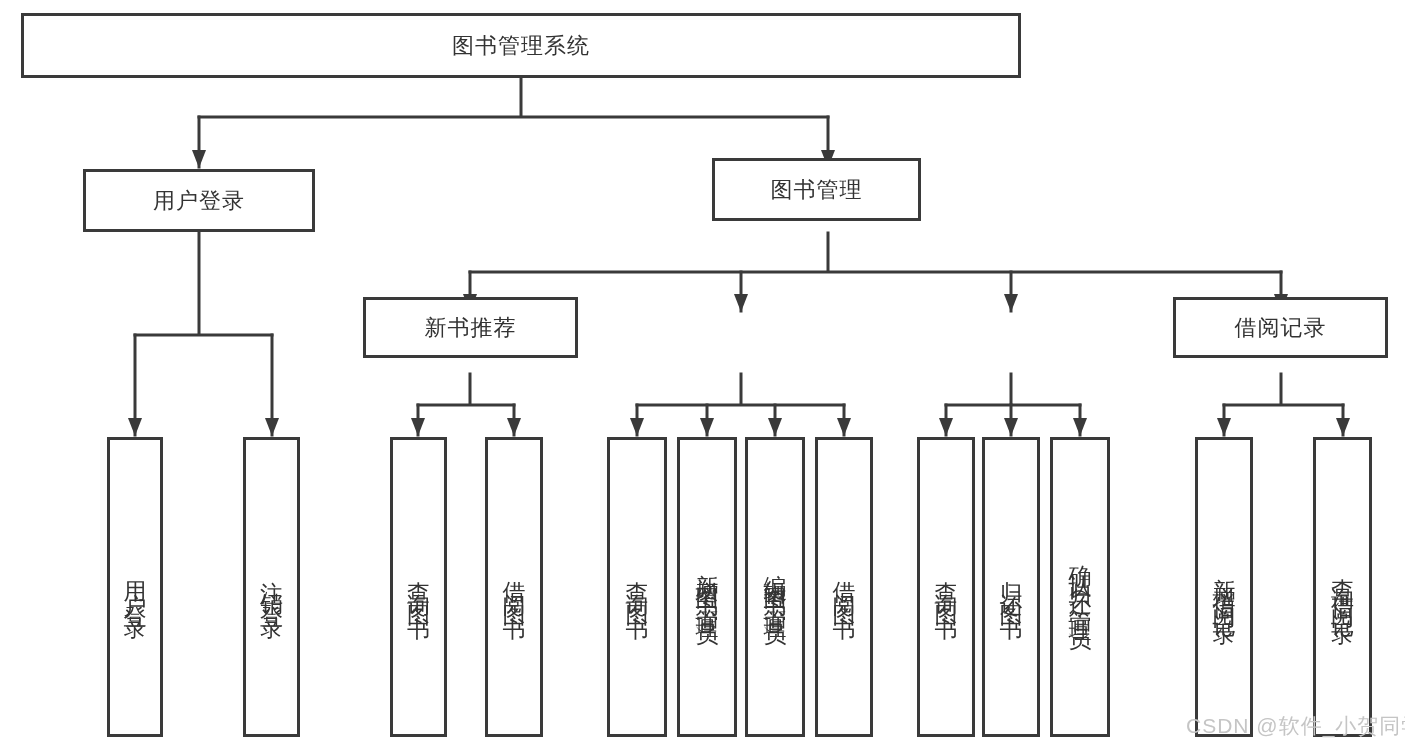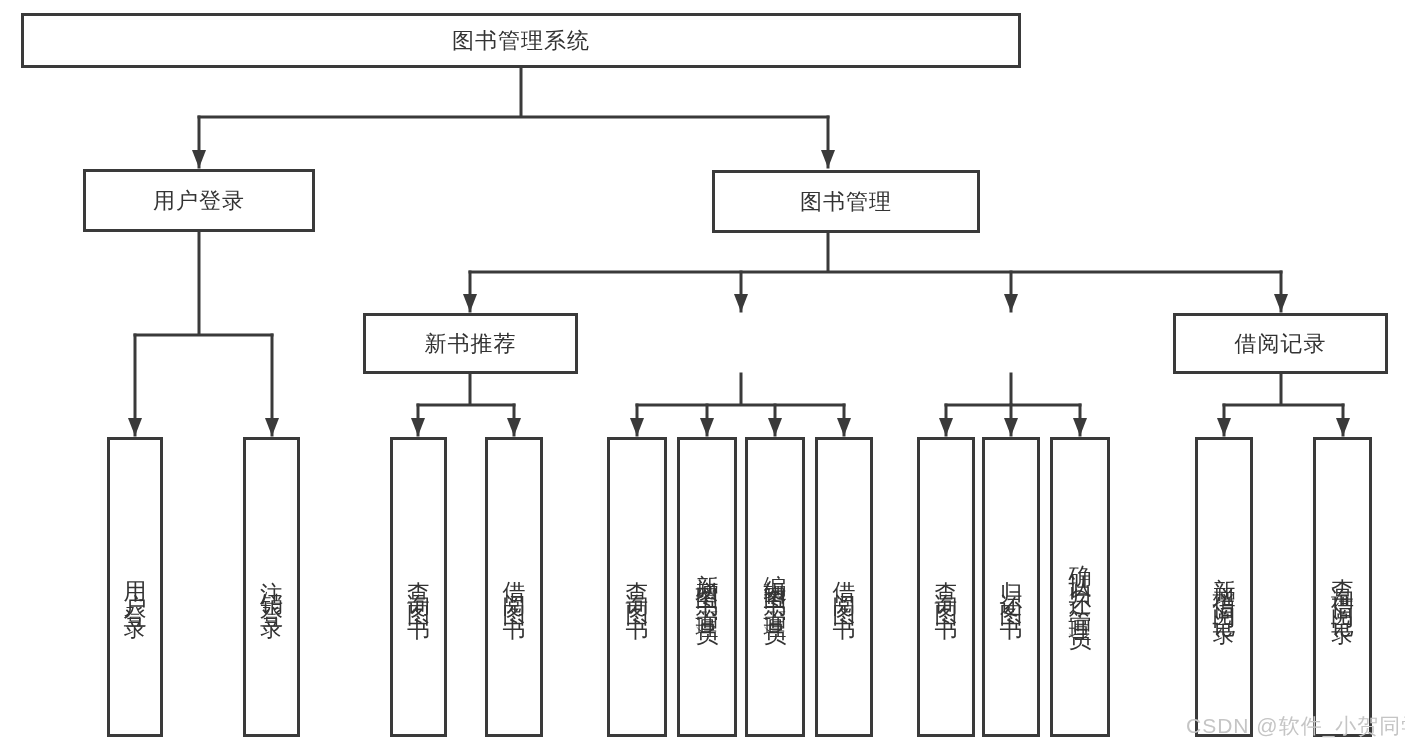--- a/index.html
+++ b/index.html
@@ -46,21 +46,21 @@
     line-height: 1;
     white-space: nowrap;
   }
   .node.v.sp4 span { letter-spacing: 12px; }
   .node.v.sp6 span { letter-spacing: 9px;  }
   .node.v.sp8 span { letter-spacing: 9px;  }
   .node.v.sp9 span { letter-spacing: 7px;  }
 
   
   .lvl2 { top: 169px; height: 63px; }
-  .lvl3 { top: 313px; height: 61px; width: 215px; }
+  .lvl3 { top: 297px; height: 61px; width: 215px; }
   .lvl4 { top: 437px; height: 300px; }
 
   .watermark {
     position: absolute;
     left: 1186px;
     top: 712px;
     font-size: 21px;
     letter-spacing: 1px;
     color: #c5c5c5;
     white-space: nowrap;
@@ -122,28 +122,28 @@
       </g>
 
       <g>
         <path d="M1281,374 V405 M1224,405 H1343"></path>
         <line x1="1224" y1="405" x2="1224" y2="435" marker-end="url(#arr)"></line>
         <line x1="1343" y1="405" x2="1343" y2="435" marker-end="url(#arr)"></line>
       </g>
     </g>
   </svg>
 
-  <div class="node h" style="left:21px; top:13px; width:1000px; height:55px">
+  <div class="node h" style="left:21px; top:13px; width:1000px; height:65px">
     <span>图书管理系统</span>
   </div>
 
   <div class="node h lvl2" style="left:83px; width:232px">
     <span>用户登录</span>
   </div>
-  <div class="node h lvl2" style="left:712px; width:268px; top:170px; height:63px">
+  <div class="node h lvl2" style="left:712px; width:209px; top:158px; height:63px">
     <span>图书管理</span>
   </div>
 
   <div class="node h lvl3" style="left:363px">
     <span>新书推荐</span>
   </div>
   <div class="node h lvl3" style="left:1173px">
     <span>借阅记录</span>
   </div>
 

